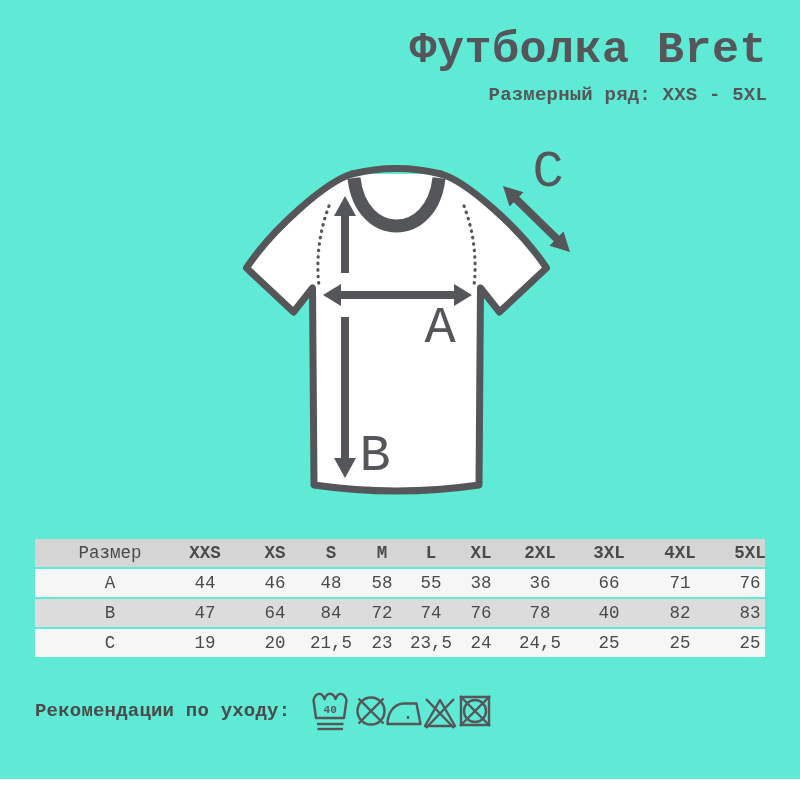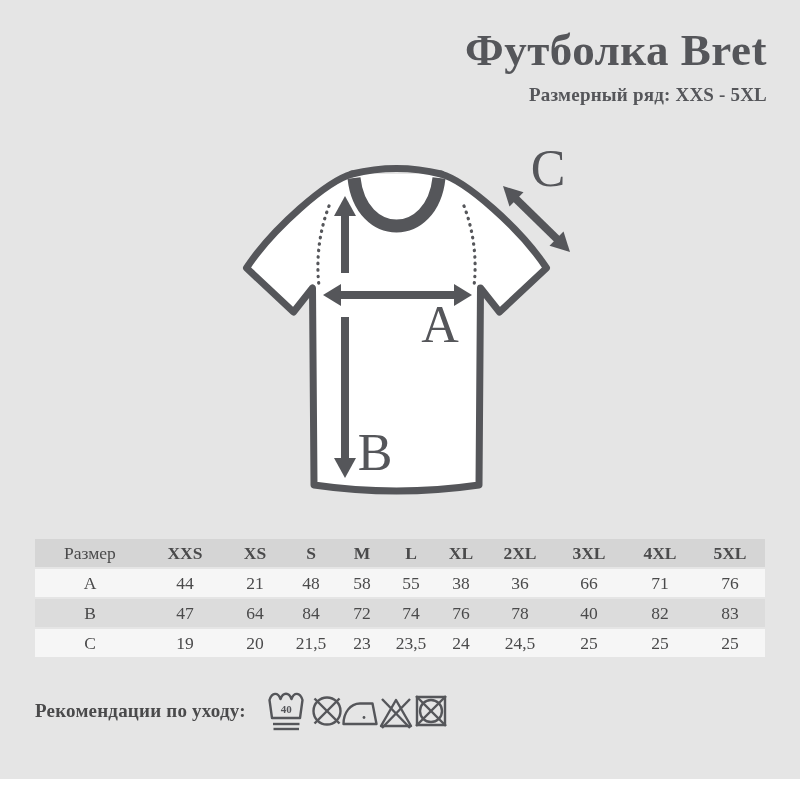--- a/index.html
+++ b/index.html
@@ -1,28 +1,28 @@
 <!DOCTYPE html>
 <html><head>
 <meta charset="utf-8">
 <style>
   html,body{margin:0;padding:0;background:#fff;}
   .sheet{
-    position:relative;width:800px;height:779px;background:#e5e5e5;overflow:hidden;
-    font-family:Liberation Serif, serif;
+    position:relative;width:800px;height:779px;background:#5eead4;overflow:hidden;
+    font-family:Liberation Mono, monospace;
   }
   
   .header{position:absolute;top:26px;right:33px;text-align:right;}
   .title{font-size:45px;line-height:1.1;font-weight:700;color:#55565a;letter-spacing:.5px;}
   .subtitle{font-size:19px;font-weight:700;color:#55565a;margin-top:8px;letter-spacing:.2px;}
   
   .figure{position:absolute;left:225px;top:140px;width:370px;height:370px;}
   
   .size-table{position:absolute;left:35px;top:539px;width:730px;font-size:17.5px;color:#4a4a4b;}
-  .t-row{display:flex;height:28px;margin-bottom:2px;align-items:center;}
+  .t-row{display:flex;height:28px;margin-bottom:2px;align-items:center;padding-left:20px;}
   .t-row.head{background:#d5d5d5;}
   .t-row.light{background:#f6f6f6;}
   .t-row.dark{background:#dcdcdc;}
   .cell{text-align:center;flex:none;}
   .c0{width:110px}.c1{width:80px}.c2{width:60px}.c3{width:52px}.c4{width:50px}
   .c5{width:48px}.c6{width:52px}.c7{width:66px}.c8{width:72px}.c9{width:70px}.c10{width:70px}
   .t-row.head .cell{font-weight:700;}
   .t-row.head .c0{font-weight:400;}
   
   .care{position:absolute;left:35px;top:686px;height:50px;display:flex;align-items:center;gap:21px;}
@@ -83,21 +83,21 @@
       <div class="cell c5">L</div>
       <div class="cell c6">XL</div>
       <div class="cell c7">2XL</div>
       <div class="cell c8">3XL</div>
       <div class="cell c9">4XL</div>
       <div class="cell c10">5XL</div>
     </div>
     <div class="t-row light">
       <div class="cell c0">A</div>
       <div class="cell c1">44</div>
-      <div class="cell c2">21</div>
+      <div class="cell c2">46</div>
       <div class="cell c3">48</div>
       <div class="cell c4">58</div>
       <div class="cell c5">55</div>
       <div class="cell c6">38</div>
       <div class="cell c7">36</div>
       <div class="cell c8">66</div>
       <div class="cell c9">71</div>
       <div class="cell c10">76</div>
     </div>
     <div class="t-row dark">

